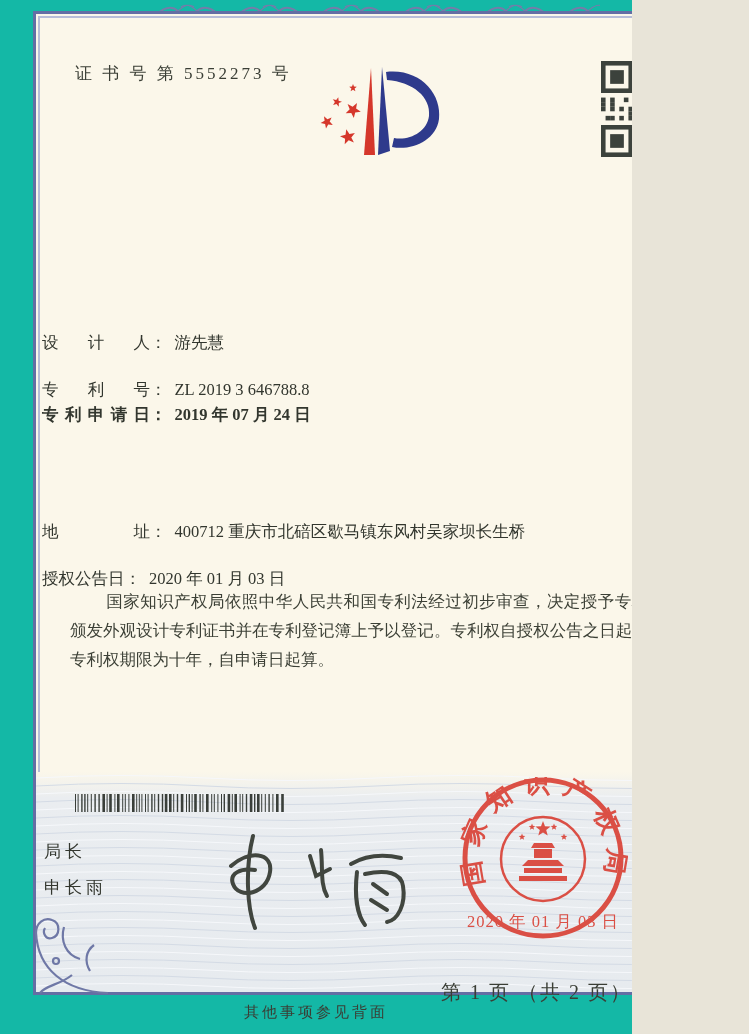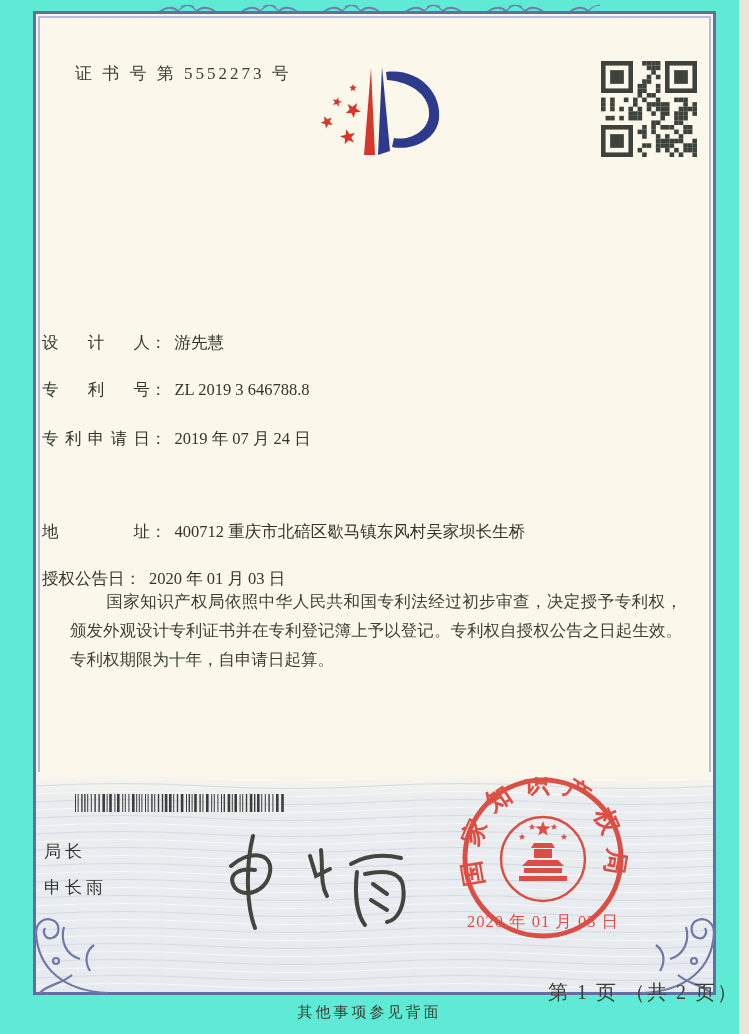--- a/index.html
+++ b/index.html
@@ -1,16 +1,16 @@
 <!DOCTYPE html>
 <html><head>
 <meta charset="utf-8">
 <style>
   html,body{margin:0;padding:0;background:#e8e4d8;}
-  #page{position:relative;width:739px;height:1034px;background:#5eead4;overflow:hidden;
+  #page{position:relative;width:632px;height:1034px;background:#14b8a6;overflow:hidden;
         font-family:"Liberation Serif","DejaVu Serif",serif;color:#33372f;}
   #inner{position:absolute;left:33px;top:11px;width:683px;height:984px;
          border:3px solid #646ea4;background:#fbf7ea;box-sizing:border-box;}
   #inner::after{content:"";position:absolute;inset:2px;border:2px solid #b7bdd8;pointer-events:none;}
   .abs{position:absolute;}
   .certno{left:42px;top:51px;font-size:17px;letter-spacing:3px;color:#3a3e35;}
   .title{left:0;right:0;top:181px;text-align:center;font-size:39px;font-weight:bold;
          letter-spacing:7px;color:#272e28;}
   .row{left:42px;width:620px;height:22px;font-size:16.5px;color:#32362e;white-space:nowrap;}
   .lbl{display:inline-block;width:108px;text-align:justify;text-align-last:justify;vertical-align:top;}
@@ -261,21 +261,21 @@
       <rect x="20" y="20" width="1" height="1" fill="#3c423c"></rect>
     </svg>
 
 
   <div class="abs row" style="top:332px;">
     <span class="lbl">设计人</span><span>：</span><span class="val">游先慧</span>
   </div>
   <div class="abs row" style="top:379px;">
     <span class="lbl">专利号</span><span>：</span><span class="val">ZL 2019 3 646788.8</span>
   </div>
-  <div class="abs row" style="top:428px;">
+  <div class="abs row" style="top:404px;font-weight:bold;">
     <span class="lbl">专利申请日</span><span>：</span><span class="val">2019 年 07 月 24 日</span>
   </div>
   <div class="abs row" style="top:521px;">
     <span class="lbl">地址</span><span>：</span><span class="val">400712 重庆市北碚区歇马镇东风村吴家坝长生桥</span>
   </div>
 
   <div class="abs row" style="top:568px;">
     <span>授权公告日</span><span>：</span><span class="val">2020 年 01 月 03 日</span>
   </div>
 

